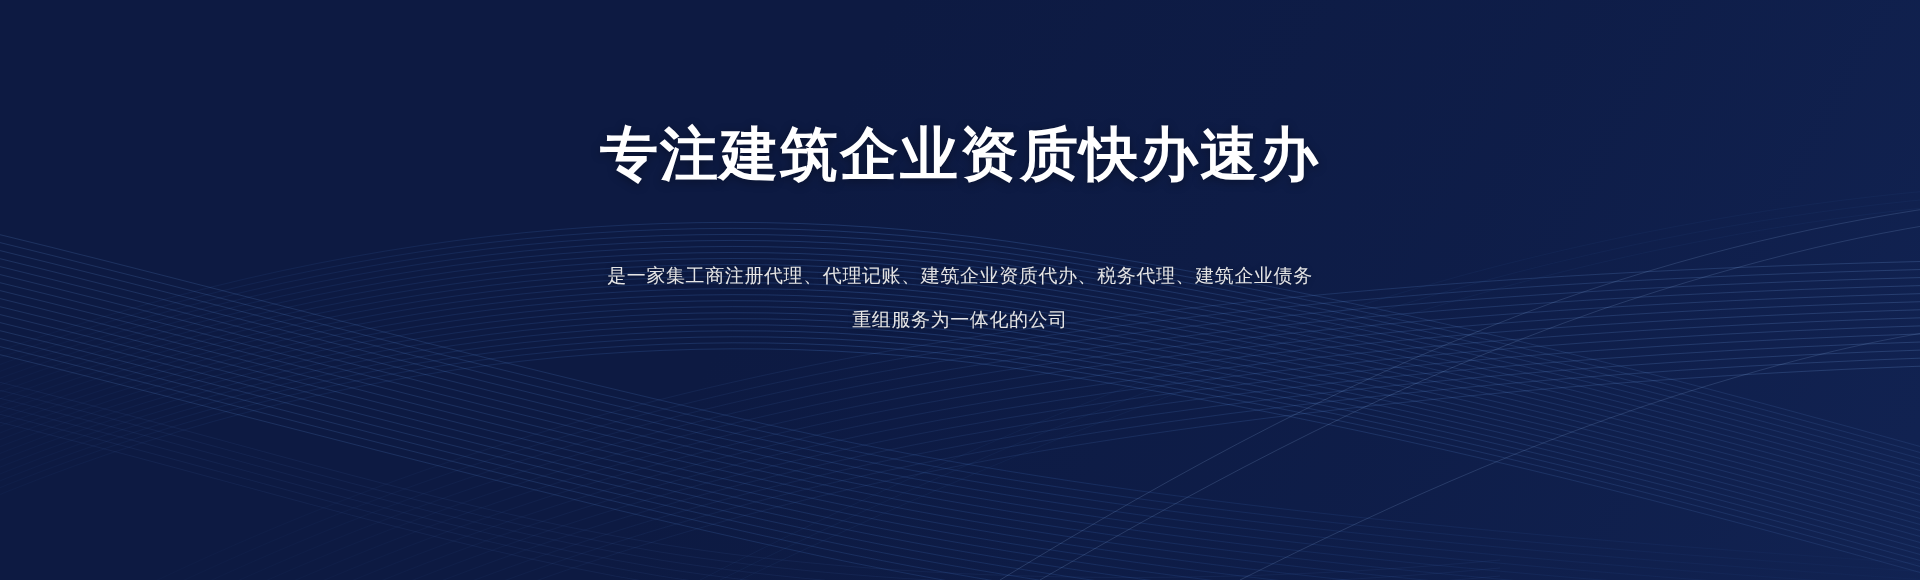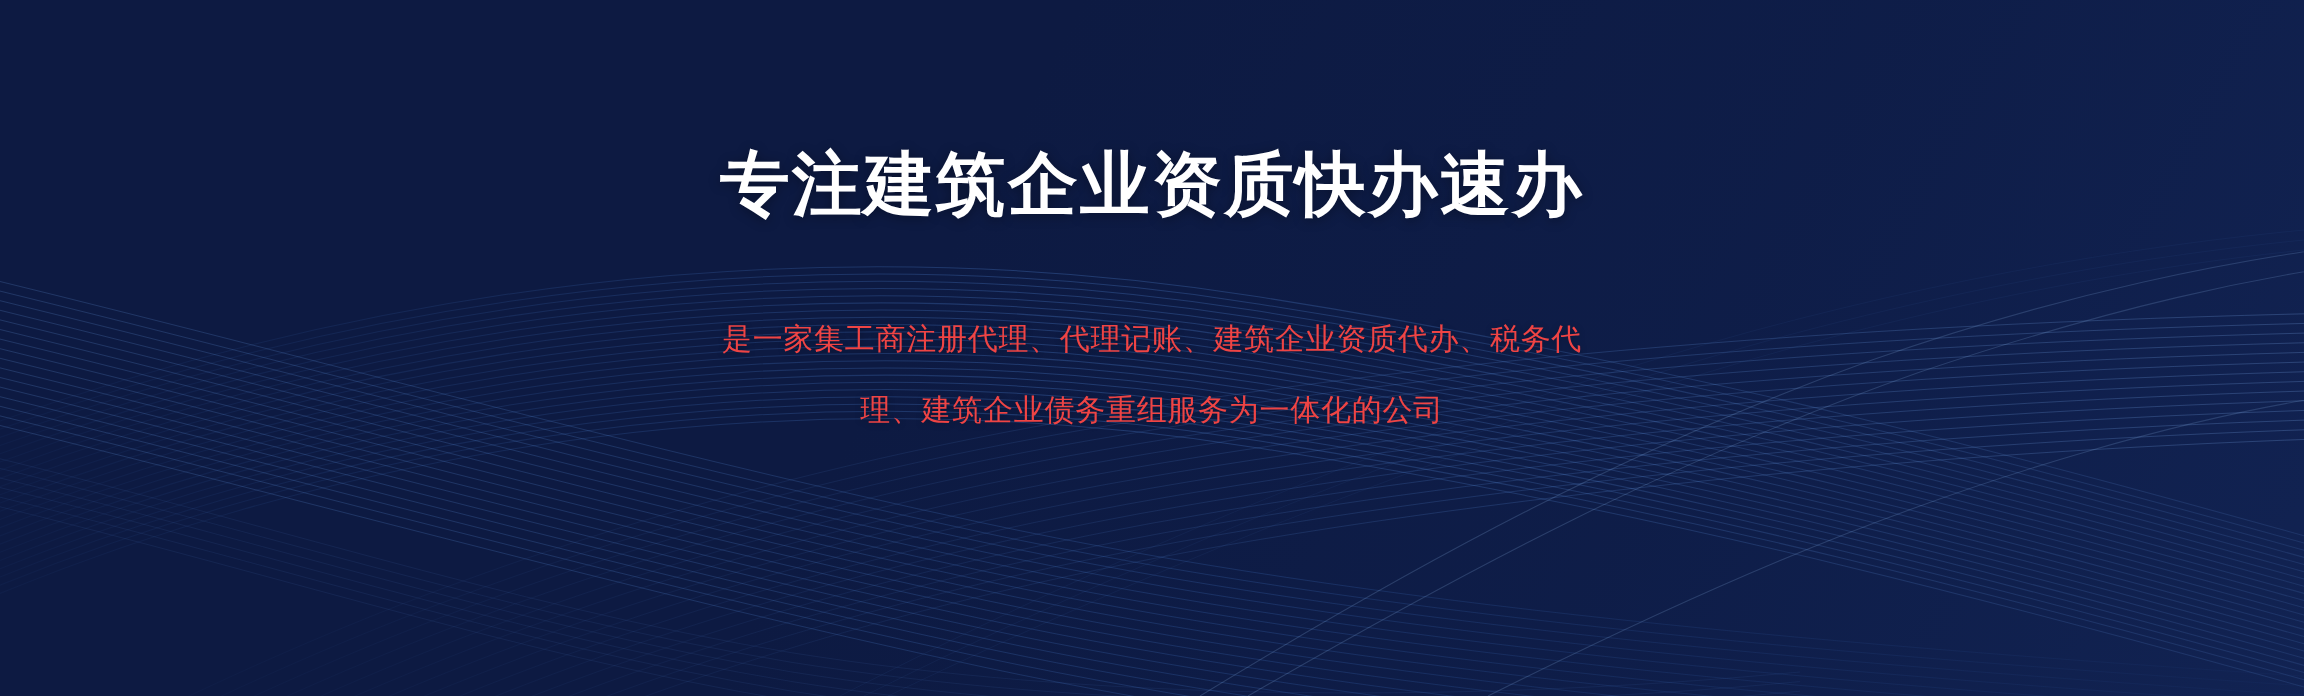--- a/index.html
+++ b/index.html
@@ -62,23 +62,23 @@
     color: #ffffff;
     letter-spacing: 2px;
     text-align: center;
     white-space: nowrap;
     text-shadow: 0 2px 10px rgba(0,0,0,0.35);
   }
 
   .subtitle {
     margin-top: 28px;
     width: 720px;
-    font-size: 25px;
+    font-size: 19px;
     line-height: 2.35;
-    color: #ef4444;
+    color: #e5e5e5;
     text-align: center;
     letter-spacing: 0.6px;
     text-shadow: 0 1px 6px rgba(0,0,0,0.30);
   }
 </style>
 </head>
 <body>
 
 <div id="banner">
 

